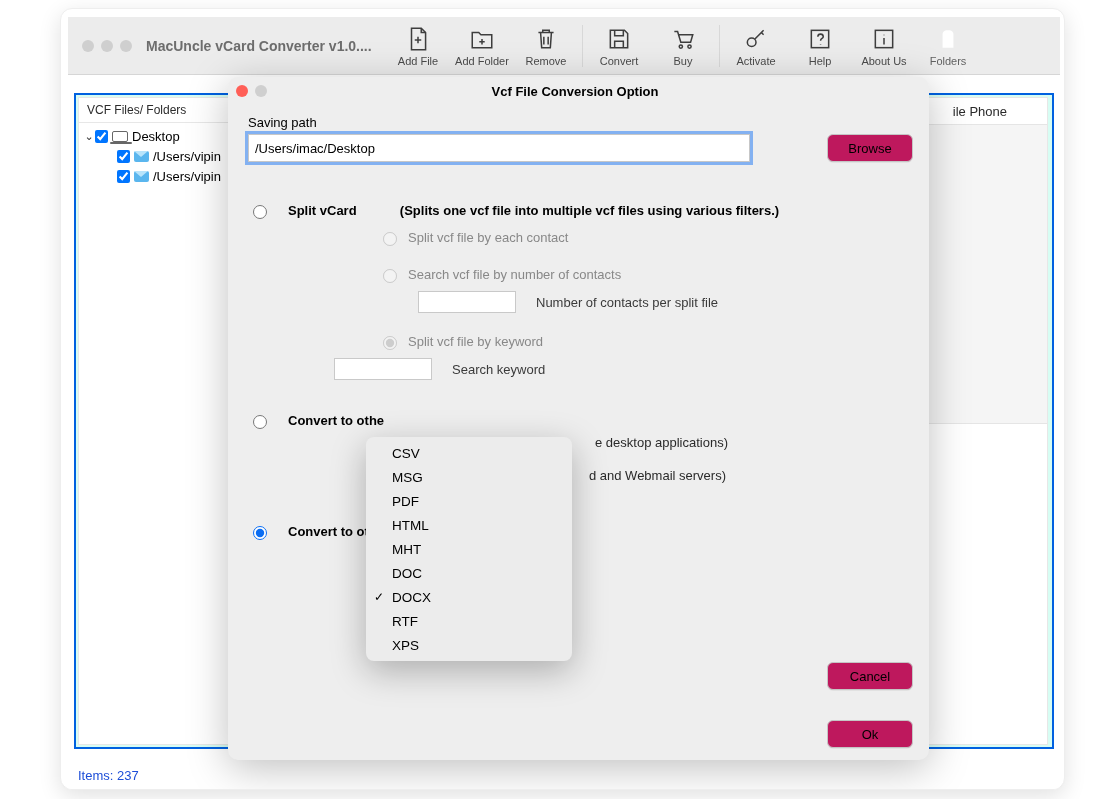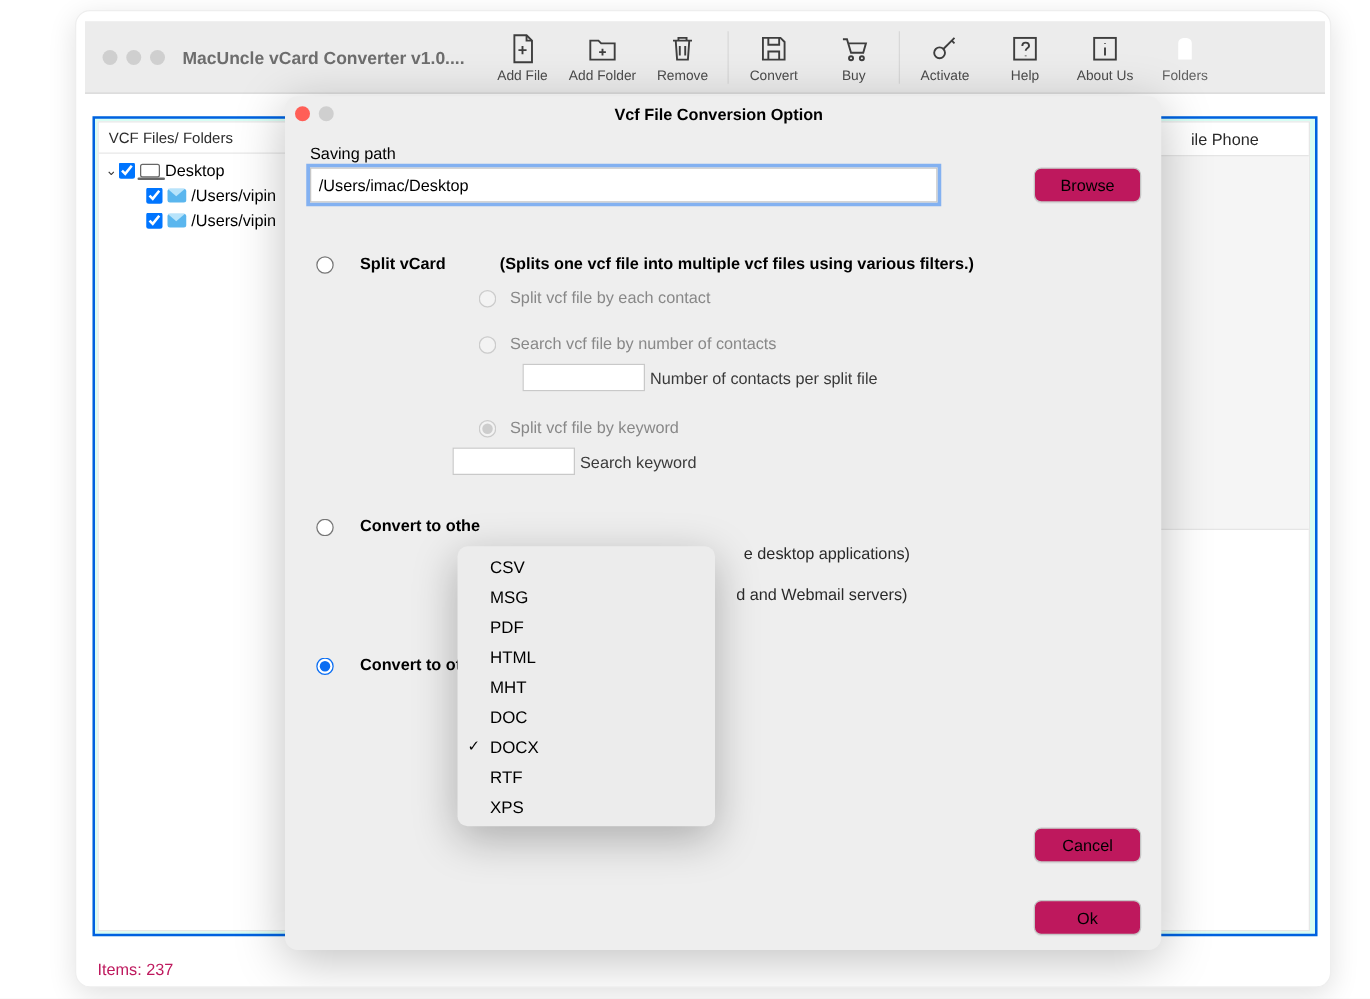--- a/index.html
+++ b/index.html
@@ -94,21 +94,21 @@
     font-size:13px; color:#2a2a2a;
     padding:0 30px 0 12px;
   }
   .list-inner {
     position:absolute; left:0; right:0; top:26px; height:300px;
     background:#f5f5f5;border-top:1px solid #e5e5e5;border-bottom:1px solid #e5e5e5;
   }
   .status-bar {
     position:absolute; left:0; right:0; bottom:0; height:28px;
     display:flex; align-items:center; padding:0 10px;
-    font-size:13px; color:#be185d;
+    font-size:13px; color:#1d4ed8;
   }
 
   
   .modal {
     position:absolute;
     left:167px; top:68px;
     width:701px; height:683px;
     background:#eeeeee;
     border-radius:10px;
     box-shadow: 0 8px 40px rgba(0,0,0,0.25);
@@ -142,21 +142,21 @@
     font-size:13px; cursor:default;
     display:inline-flex; align-items:center; justify-content:center;
     box-shadow: 0 1px 0 rgba(0,0,0,0.05);
     margin-left: 47px;
   }
   .section{ margin-top:40px; }
   .radio-row{ display:flex; align-items:center; gap:18px; margin:4px 0;}
   .radio-sub { margin-left:130px; display:flex; align-items:center; gap:8px; margin-top:10px;}
   input[type=radio][disabled]+span{ color:#888; }
   .r{ width:14px; height:14px; }
-  .subrow { margin-left:150px; display:flex; align-items:center; gap:4px; margin-top:8px;}
+  .subrow { margin-left:150px; display:flex; align-items:center; gap:20px; margin-top:8px;}
   .small-in { width:98px; height:22px; border:1px solid #c9c9c9; background:#fff; }
   .modal-actions{
     position:absolute; right:16px; bottom:12px;
     display:flex; flex-direction:column; gap:30px; align-items:flex-end;
   }
   
   .dropdown-pop{
     position:absolute; z-index:200;
     left:305px; top:428px; width:206px;
     background:#ececec;
@@ -347,21 +347,21 @@
           <span class="gray-note">Search vcf file by number of contacts</span>
         </div>
         <div class="subrow" style="margin-left:170px">
           <input class="small-in" disabled="" style="">
           <span class="tail-note">Number of contacts per split file</span>
         </div>
         <div class="radio-sub" style="margin-top:20px">
           <input type="radio" class="r" disabled="" checked="" style="">
           <span class="gray-note">Split vcf file by keyword</span>
         </div>
-        <div class="subrow" style="margin-left:114px">
+        <div class="subrow" style="margin-left:86px">
           <input class="small-in" disabled="" style="">
           <span class="tail-note">Search keyword</span>
         </div>
       </div>
 
 
       <div class="section" style="margin-top:32px">
         <div class="radio-row">
           <input type="radio" class="r" name="mainopt" style="">
           <span class="radio-label">Convert to othe</span>

